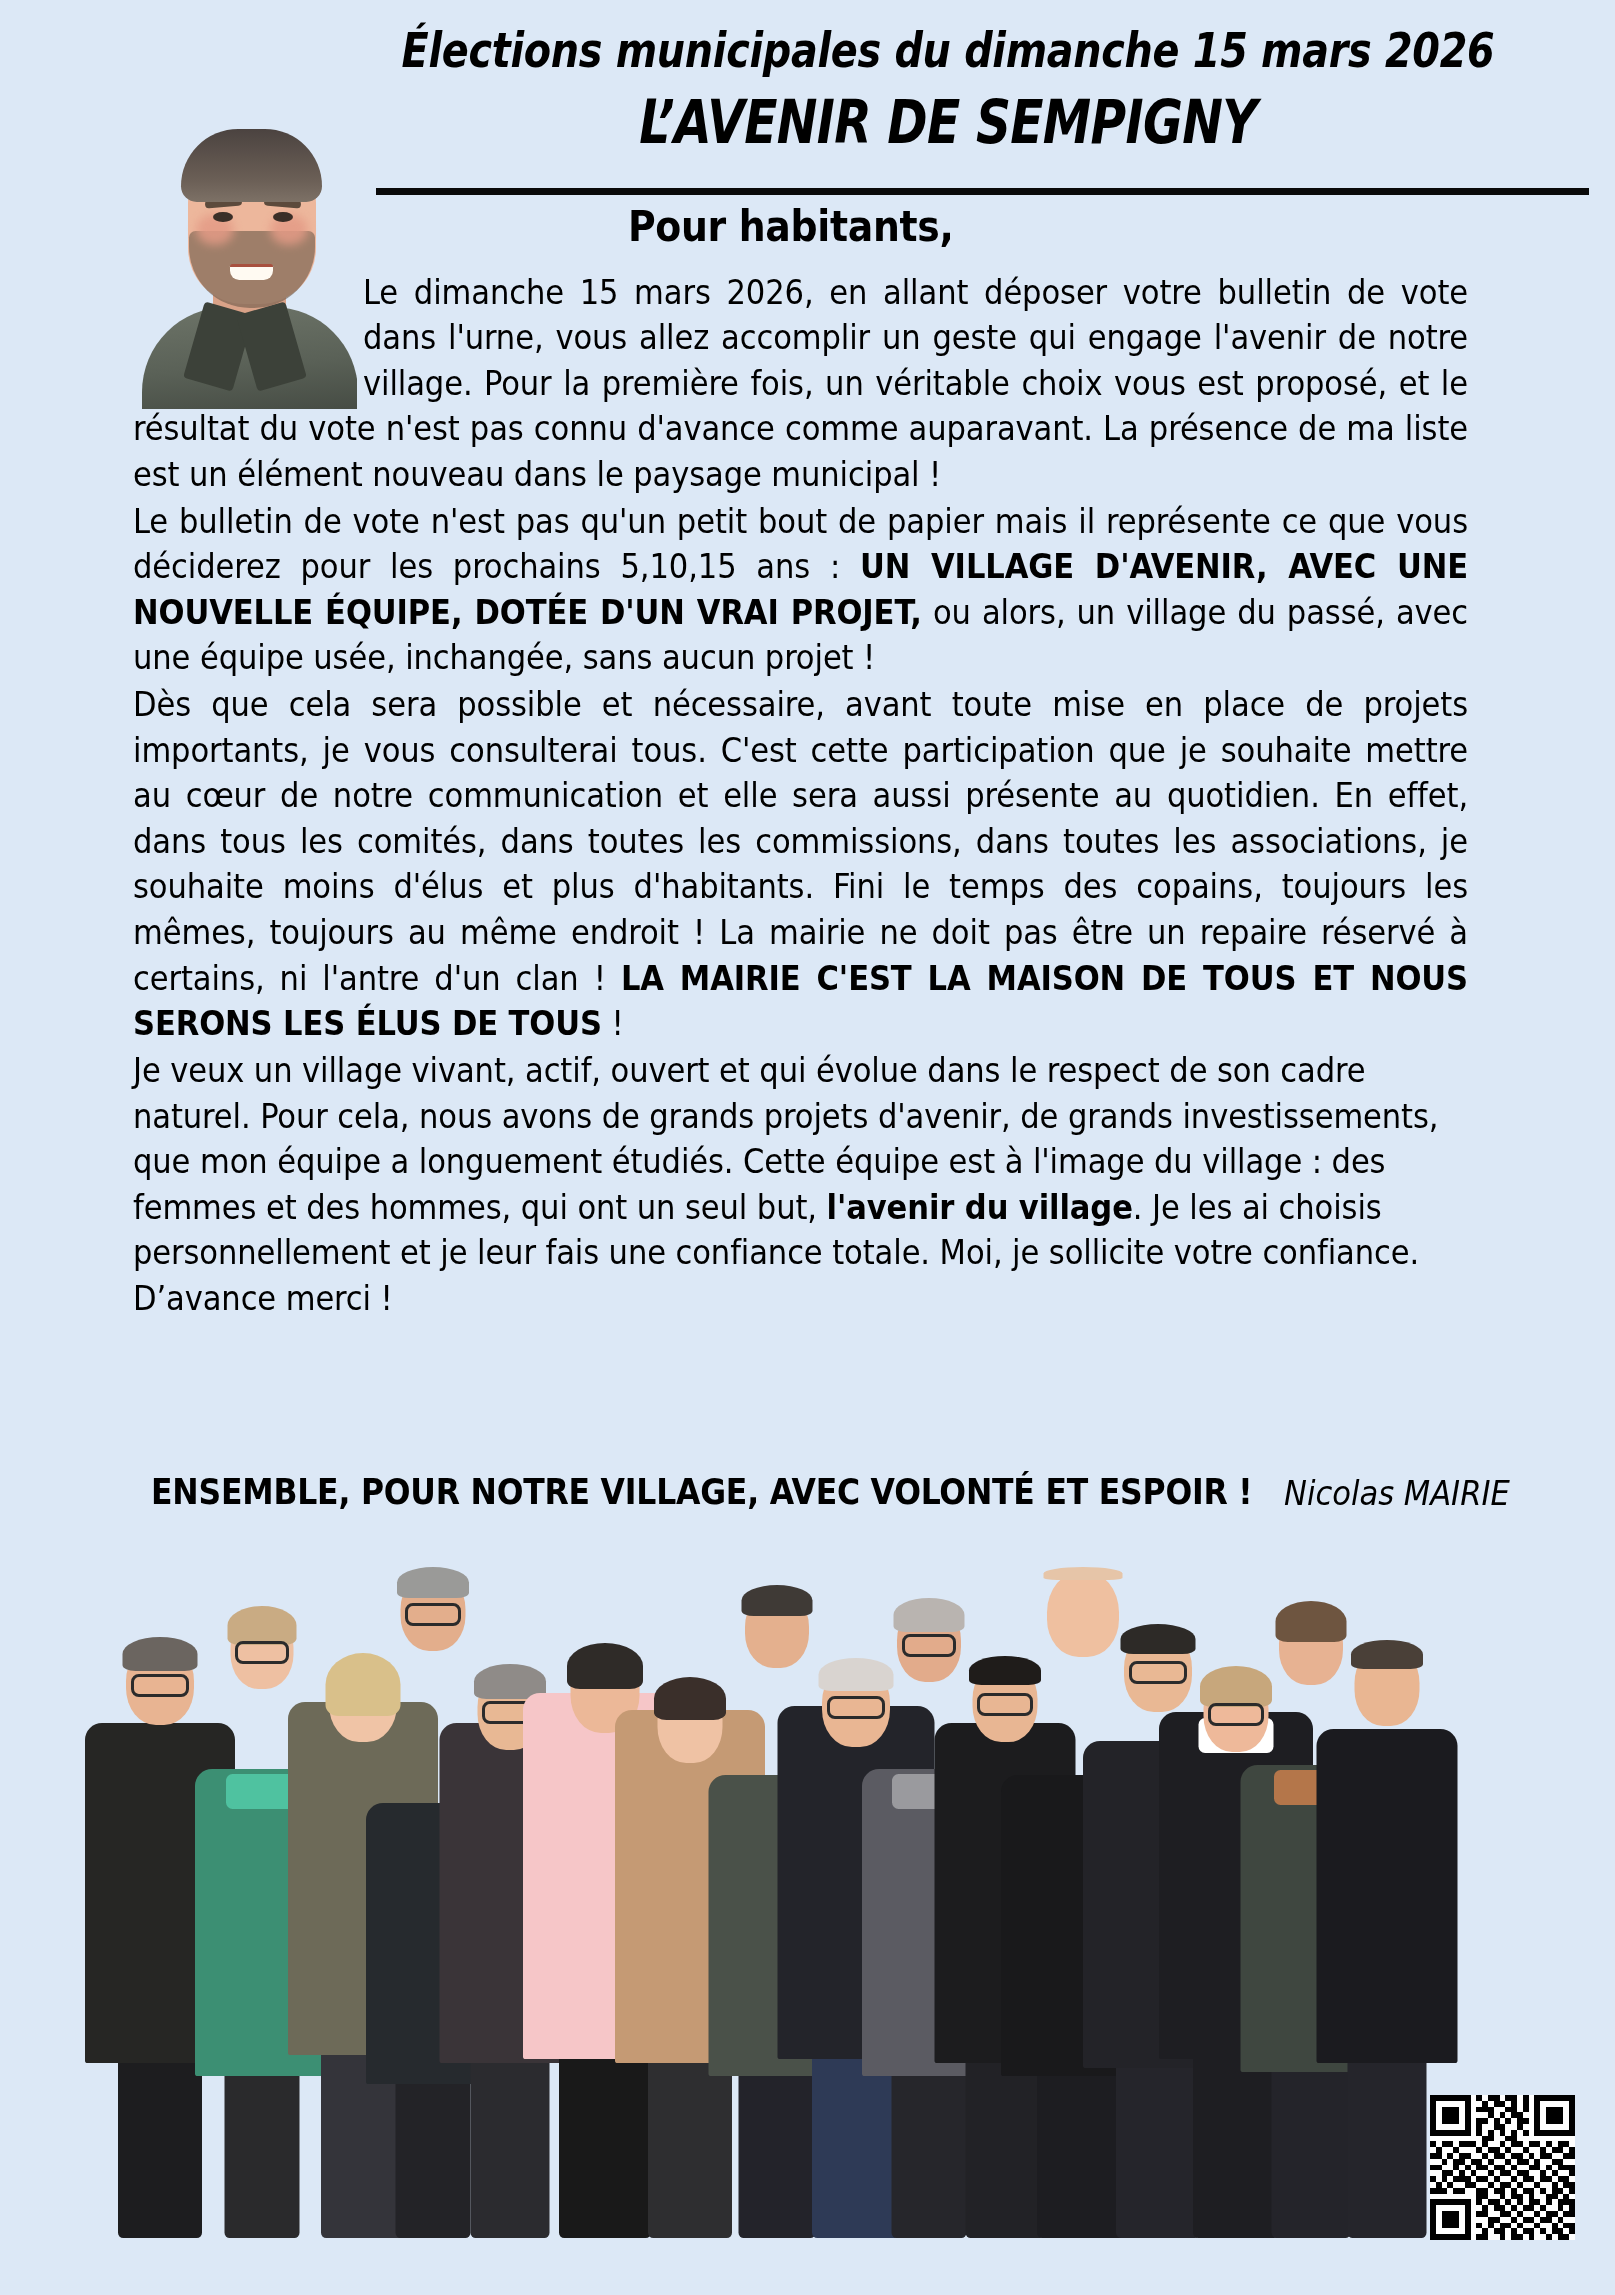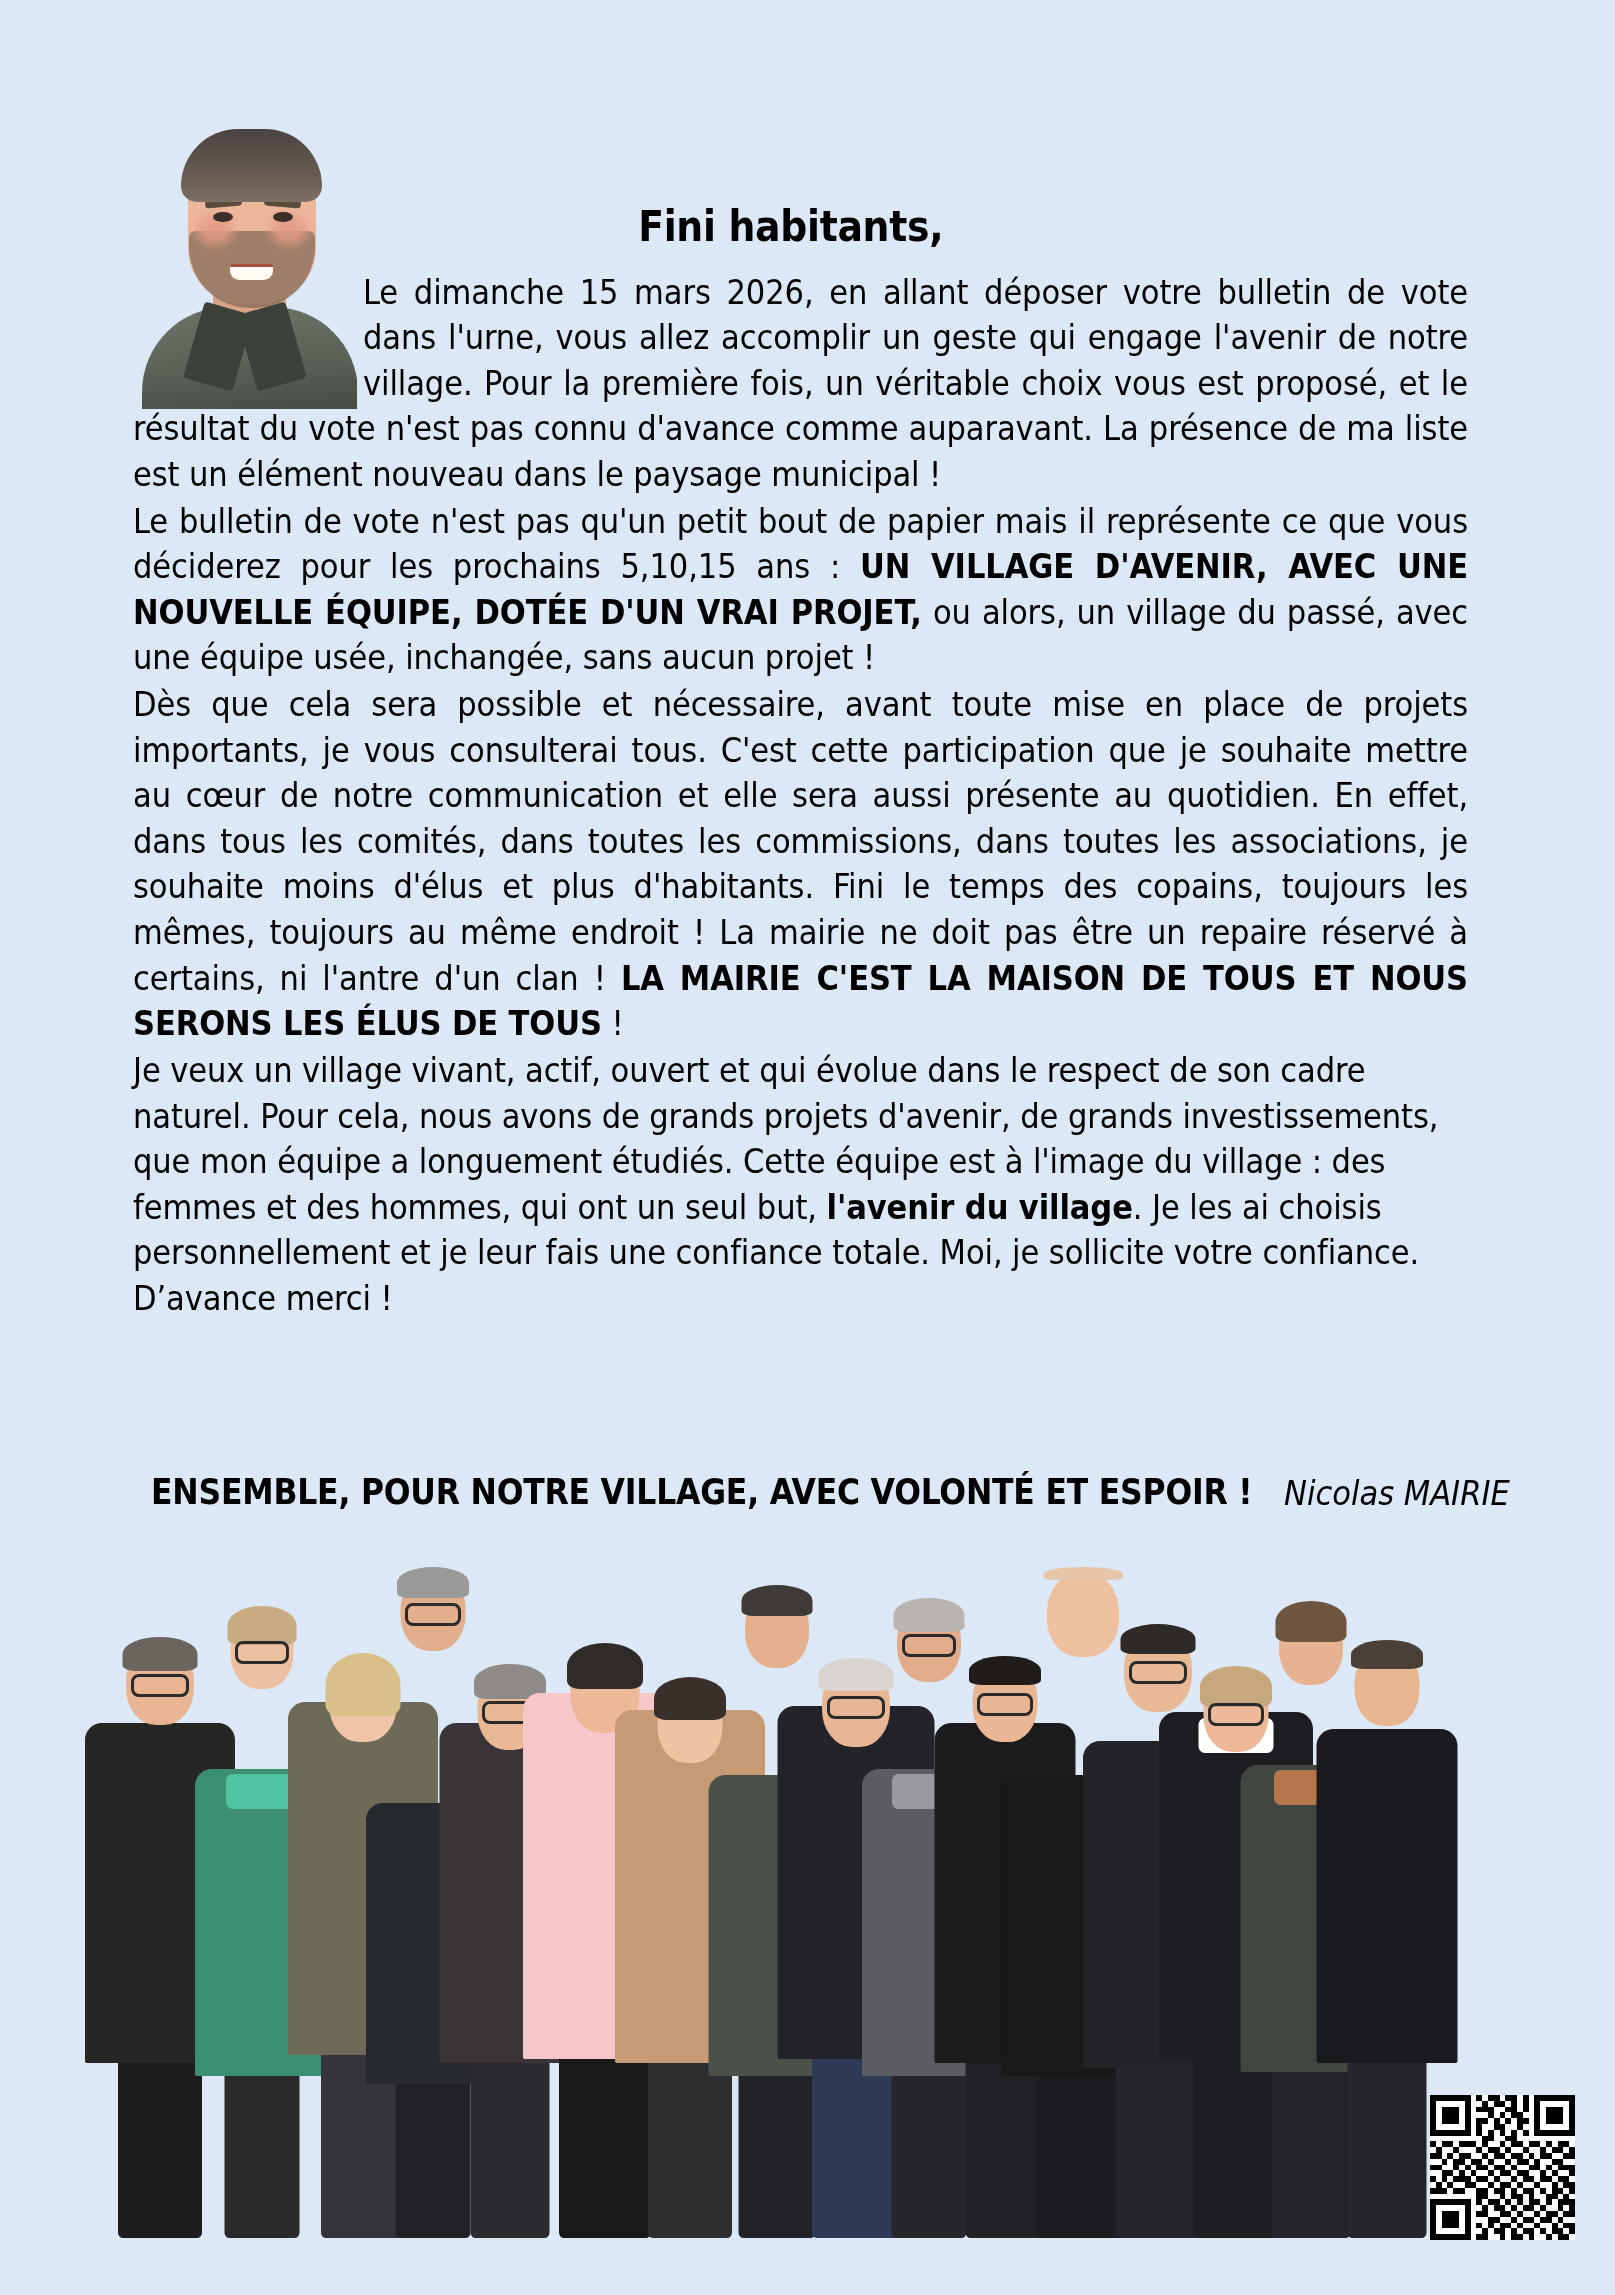--- a/index.html
+++ b/index.html
@@ -268,41 +268,46 @@
     background: #ffffff;
     padding: 0;
   }
   .qr canvas, .qr svg { display: block; }
 </style>
 </head>
 <body>
 
 <div class="page">
 
+  <div class="header">
+    <div class="header-line1">Élections municipales du dimanche 15 mars 2026</div>
+    <div class="header-line2">L’AVENIR DE SEMPIGNY</div>
+    <div class="header-rule"></div>
+  </div>
 
   <div class="portrait">
     <div class="pbg"></div>
     <div class="pt-shirt"></div>
     <div class="pt-neck"></div>
     <div class="pt-collarL"></div>
     <div class="pt-collarR"></div>
     <div class="pt-face"></div>
     <div class="pt-beard"></div>
     <div class="pt-cheekL"></div>
     <div class="pt-cheekR"></div>
     <div class="pt-mouth"></div>
     <div class="pt-browL"></div>
     <div class="pt-browR"></div>
     <div class="pt-eyeL"></div>
     <div class="pt-eyeR"></div>
     <div class="pt-hair"></div>
   </div>
 
   <div class="body-col">
-    <div class="salutation">Fini habitants,</div>
+    <div class="salutation">Pour habitants,</div>
     <div class="float-portrait-space"></div>
     <div id="paragraphs">
         <p class="para"><span>Le dimanche 15 mars 2026, en allant déposer votre bulletin de vote dans l'urne, vous allez accomplir un geste qui engage l'avenir de notre village. Pour la première fois, un véritable choix vous est proposé, et le résultat du vote n'est pas connu d'avance comme auparavant. La présence de ma liste est un élément nouveau dans le paysage municipal !</span></p>
         <p class="para"><span>Le bulletin de vote n'est pas qu'un petit bout de papier mais il représente ce que vous déciderez pour les prochains 5,10,15 ans :  </span><b>UN VILLAGE D'AVENIR, AVEC UNE NOUVELLE ÉQUIPE, DOTÉE D'UN VRAI PROJET,</b><span> ou alors, un village du passé, avec une équipe usée, inchangée, sans aucun projet !</span></p>
         <p class="para"><span>Dès que cela sera possible et nécessaire, avant toute mise en place de projets importants, je vous consulterai tous. C'est cette participation que je souhaite mettre au cœur de notre communication et elle sera aussi présente au quotidien. En effet, dans tous les comités, dans toutes les commissions, dans toutes les associations, je souhaite moins d'élus et plus d'habitants. Fini le temps des copains, toujours les mêmes, toujours au même endroit ! La mairie ne doit pas être un repaire réservé à certains, ni l'antre d'un clan ! </span><b>LA MAIRIE C'EST LA MAISON DE TOUS ET NOUS SERONS LES ÉLUS DE TOUS</b><span> !</span></p>
         <p class="para gap-before last-left"><span>Je veux un village vivant, actif, ouvert et qui évolue dans le respect de son cadre naturel. Pour cela, nous avons de grands projets d'avenir, de grands investissements, que mon équipe a longuement étudiés. Cette équipe est à l'image du village : des femmes et des hommes, qui ont un seul but, </span><b>l'avenir du village</b><span>.  Je les ai choisis personnellement et je leur fais une confiance totale. Moi, je sollicite votre confiance. D’avance merci !</span></p>
       </div>
   </div>
 
   <div class="slogan-row">

